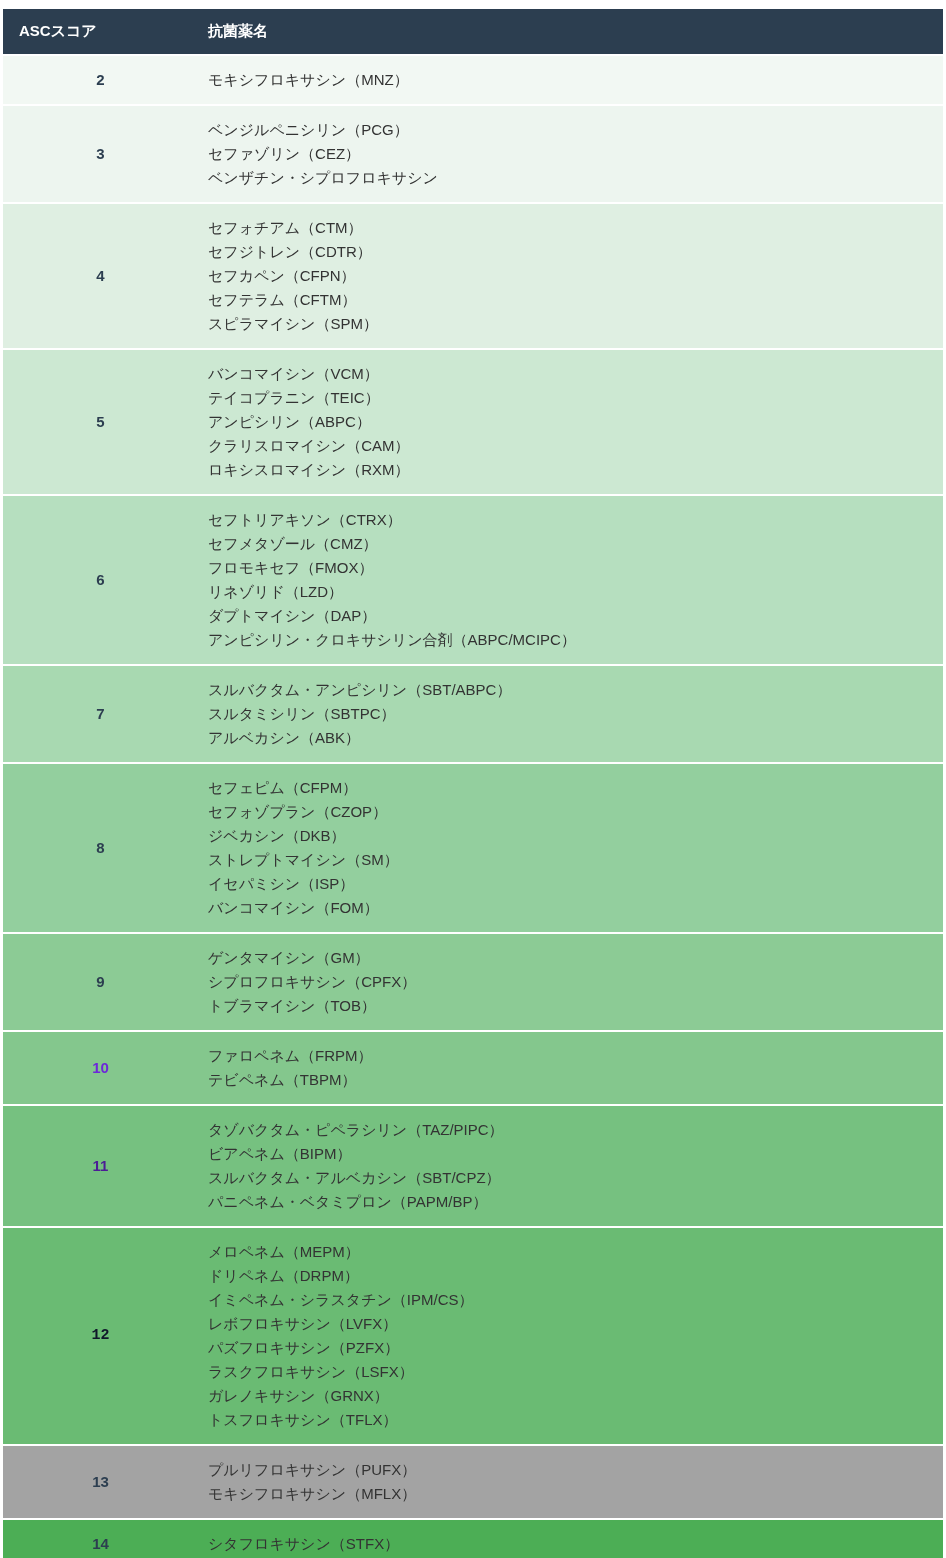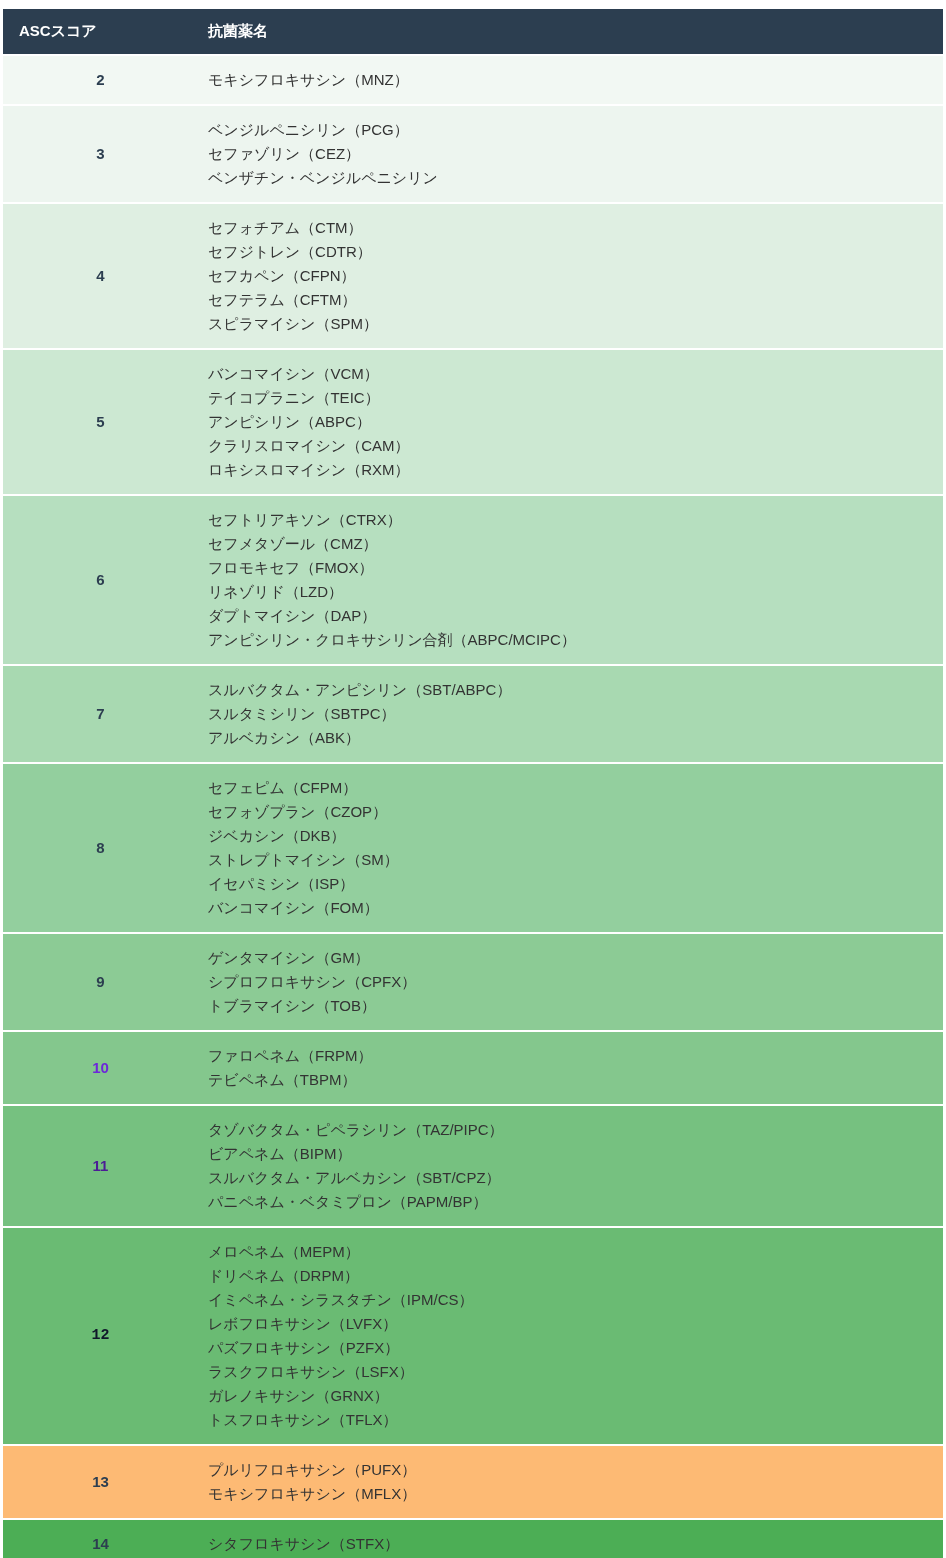--- a/index.html
+++ b/index.html
@@ -82,21 +82,21 @@
     <td class="drugs-cell">
             <div class="drug-line">モキシフロキサシン（MNZ）</div>
           </td>
   </tr>
 
   <tr style="background: rgb(237, 245, 239);">
     <td class="score-cell" style="color: rgb(44, 62, 80);">3</td>
     <td class="drugs-cell">
             <div class="drug-line">ベンジルペニシリン（PCG）</div>
             <div class="drug-line">セファゾリン（CEZ）</div>
-            <div class="drug-line">ベンザチン・ベンジルペニシリン</div>
+            <div class="drug-line">ベンザチン・シプロフロキサシン</div>
           </td>
   </tr>
 
   <tr style="background: rgb(223, 239, 226);">
     <td class="score-cell" style="color: rgb(44, 62, 80);">4</td>
     <td class="drugs-cell">
             <div class="drug-line">セフォチアム（CTM）</div>
             <div class="drug-line">セフジトレン（CDTR）</div>
             <div class="drug-line">セフカペン（CFPN）</div>
             <div class="drug-line">セフテラム（CFTM）</div>
@@ -182,21 +182,21 @@
             <div class="drug-line">ドリペネム（DRPM）</div>
             <div class="drug-line">イミペネム・シラスタチン（IPM/CS）</div>
             <div class="drug-line">レボフロキサシン（LVFX）</div>
             <div class="drug-line">パズフロキサシン（PZFX）</div>
             <div class="drug-line">ラスクフロキサシン（LSFX）</div>
             <div class="drug-line">ガレノキサシン（GRNX）</div>
             <div class="drug-line">トスフロキサシン（TFLX）</div>
           </td>
   </tr>
 
-  <tr style="background: #fdba74;">
+  <tr style="background: #a3a3a3;">
     <td class="score-cell" style="color: rgb(44, 62, 80);">13</td>
     <td class="drugs-cell">
             <div class="drug-line">プルリフロキサシン（PUFX）</div>
             <div class="drug-line">モキシフロキサシン（MFLX）</div>
           </td>
   </tr>
 
   <tr style="background: rgb(76, 174, 85);">
     <td class="score-cell" style="color: rgb(44, 62, 80);">14</td>
     <td class="drugs-cell">

